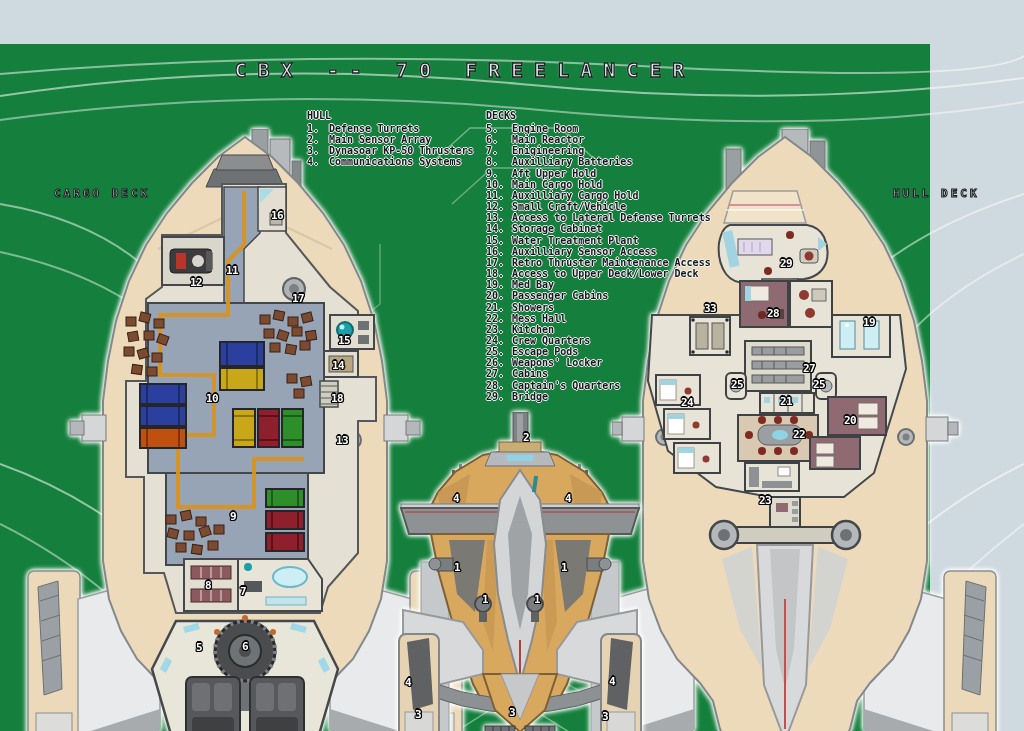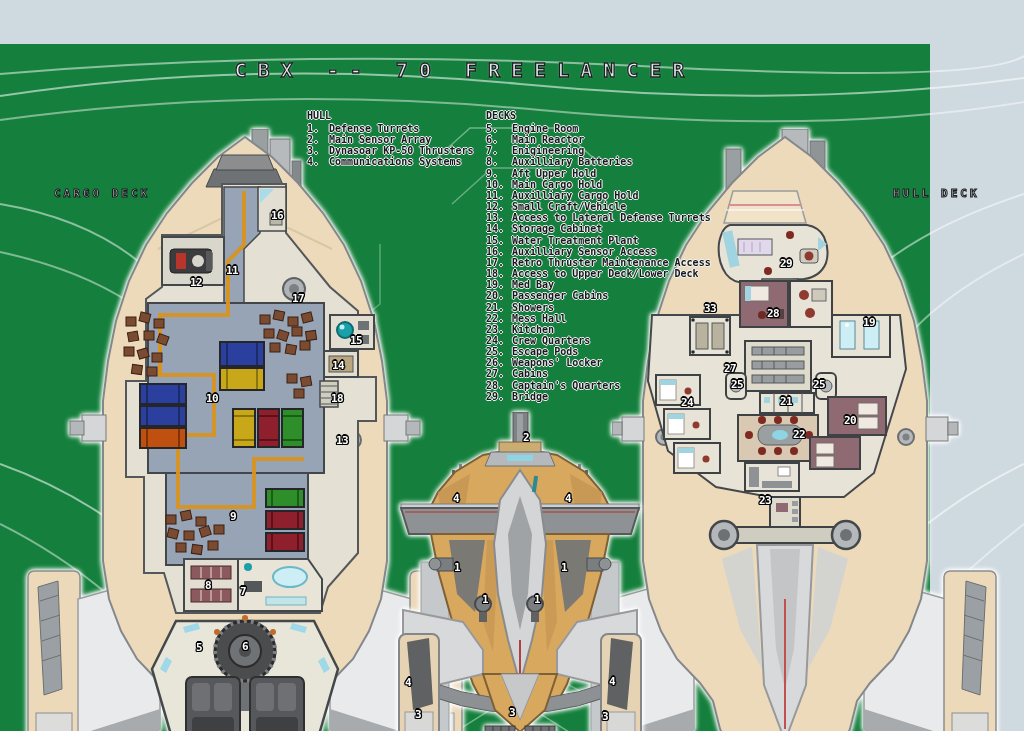--- a/index.html
+++ b/index.html
@@ -698,21 +698,21 @@
           <span class="lt">Bridge</span>
         </div>
       </div>
   </div>
 
   <div id="markers">
       <div class="marker" style="left: 277px; top: 171px;">16</div>
       <div class="marker" style="left: 232px; top: 226px;">11</div>
       <div class="marker" style="left: 196px; top: 238px;">12</div>
       <div class="marker" style="left: 298px; top: 254px;">17</div>
-      <div class="marker" style="left: 356px; top: 296px;">15</div>
+      <div class="marker" style="left: 344px; top: 296px;">15</div>
       <div class="marker" style="left: 338px; top: 321px;">14</div>
       <div class="marker" style="left: 337px; top: 354px;">18</div>
       <div class="marker" style="left: 212px; top: 354px;">10</div>
       <div class="marker" style="left: 342px; top: 396px;">13</div>
       <div class="marker" style="left: 233px; top: 472px;">9</div>
       <div class="marker" style="left: 208px; top: 541px;">8</div>
       <div class="marker" style="left: 243px; top: 547px;">7</div>
       <div class="marker" style="left: 199px; top: 603px;">5</div>
       <div class="marker" style="left: 245px; top: 602px;">6</div>
       <div class="marker" style="left: 526px; top: 393px;">2</div>
@@ -724,21 +724,21 @@
       <div class="marker" style="left: 537px; top: 555px;">1</div>
       <div class="marker" style="left: 408px; top: 638px;">4</div>
       <div class="marker" style="left: 612px; top: 637px;">4</div>
       <div class="marker" style="left: 418px; top: 670px;">3</div>
       <div class="marker" style="left: 512px; top: 668px;">3</div>
       <div class="marker" style="left: 605px; top: 672px;">3</div>
       <div class="marker" style="left: 786px; top: 219px;">29</div>
       <div class="marker" style="left: 710px; top: 264px;">33</div>
       <div class="marker" style="left: 773px; top: 269px;">28</div>
       <div class="marker" style="left: 869px; top: 278px;">19</div>
-      <div class="marker" style="left: 730px; top: 324px;">27</div>
+      <div class="marker" style="left: 809px; top: 324px;">27</div>
       <div class="marker" style="left: 737px; top: 340px;">25</div>
       <div class="marker" style="left: 819px; top: 340px;">25</div>
       <div class="marker" style="left: 687px; top: 358px;">24</div>
       <div class="marker" style="left: 786px; top: 357px;">21</div>
       <div class="marker" style="left: 850px; top: 376px;">20</div>
       <div class="marker" style="left: 799px; top: 390px;">22</div>
       <div class="marker" style="left: 765px; top: 456px;">23</div>
     </div>
 </div>
 

